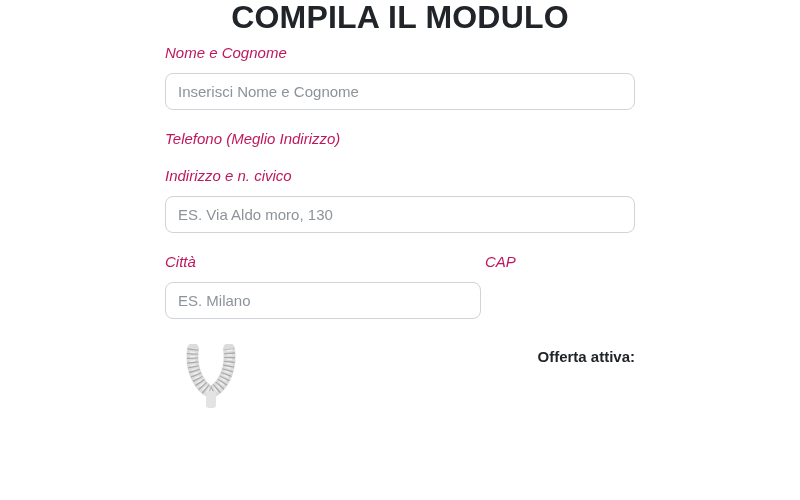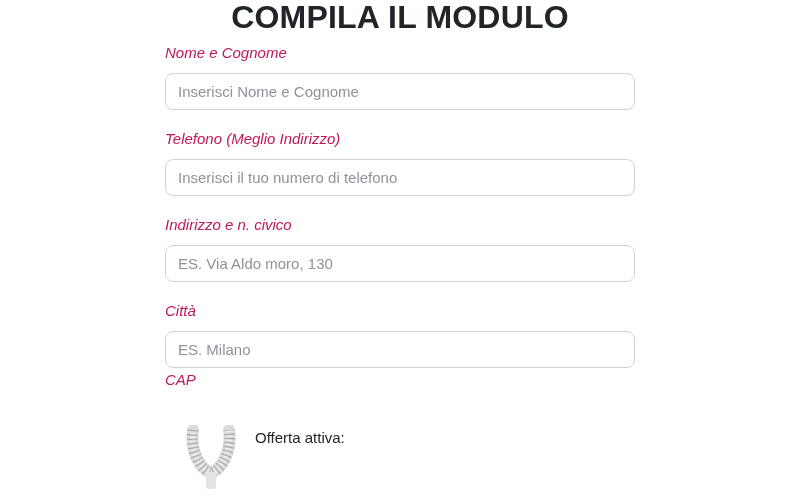--- a/index.html
+++ b/index.html
@@ -42,35 +42,35 @@
     border: 1px solid #ced4da;
     border-radius: 8px;
     padding: 0 12px;
     font-family: "Liberation Sans", sans-serif;
     font-size: 15px;
     color: #495057;
     background: #ffffff;
     outline: none;
   }
   .text-input::placeholder { color: #8d939a; opacity: 1; }
-  .field-row { display: flex; gap: 4px; flex-direction: column; }
+  .field-row { display: flex; gap: 4px; }
   .col-city { flex: 1; min-width: 0; }
   .col-cap  { width: 150px; flex: none; }
   .offer-row {
     display: flex;
     align-items: flex-start;
     margin-top: 13px;
   }
   .offer-image {
     flex: none;
     width: 70px;
     margin-left: 20px;
   }
   .offer-image svg { display: block; margin-top: 4px; }
-  .offer-text { flex: 1; text-align: left; }
+  .offer-text { flex: 1; text-align: right; font-weight: bold; }
   .offer-heading {
     font-size: 15px;
     line-height: 18px;
     margin-top: 8px;
     color: #212529;
   }
 </style>
 </head>
 <body>
 
@@ -78,21 +78,20 @@
 
   <h1 class="page-title">COMPILA IL MODULO</h1>
 
   <div class="form-group">
     <label>Nome e Cognome</label>
     <input type="text" class="text-input" placeholder="Inserisci Nome e Cognome" style="">
   </div>
 
   <div class="form-group">
     <label>Telefono (Meglio Indirizzo)</label>
-    <input type="text" class="text-input" placeholder="Inserisci il tuo numero di telefono" style="">
   </div>
 
   <div class="form-group">
     <label>Indirizzo e n. civico</label>
     <input type="text" class="text-input" placeholder="ES. Via Aldo moro, 130" style="">
   </div>
 
   <div class="form-group field-row">
     <div class="col-city">
       <label>Città</label>

